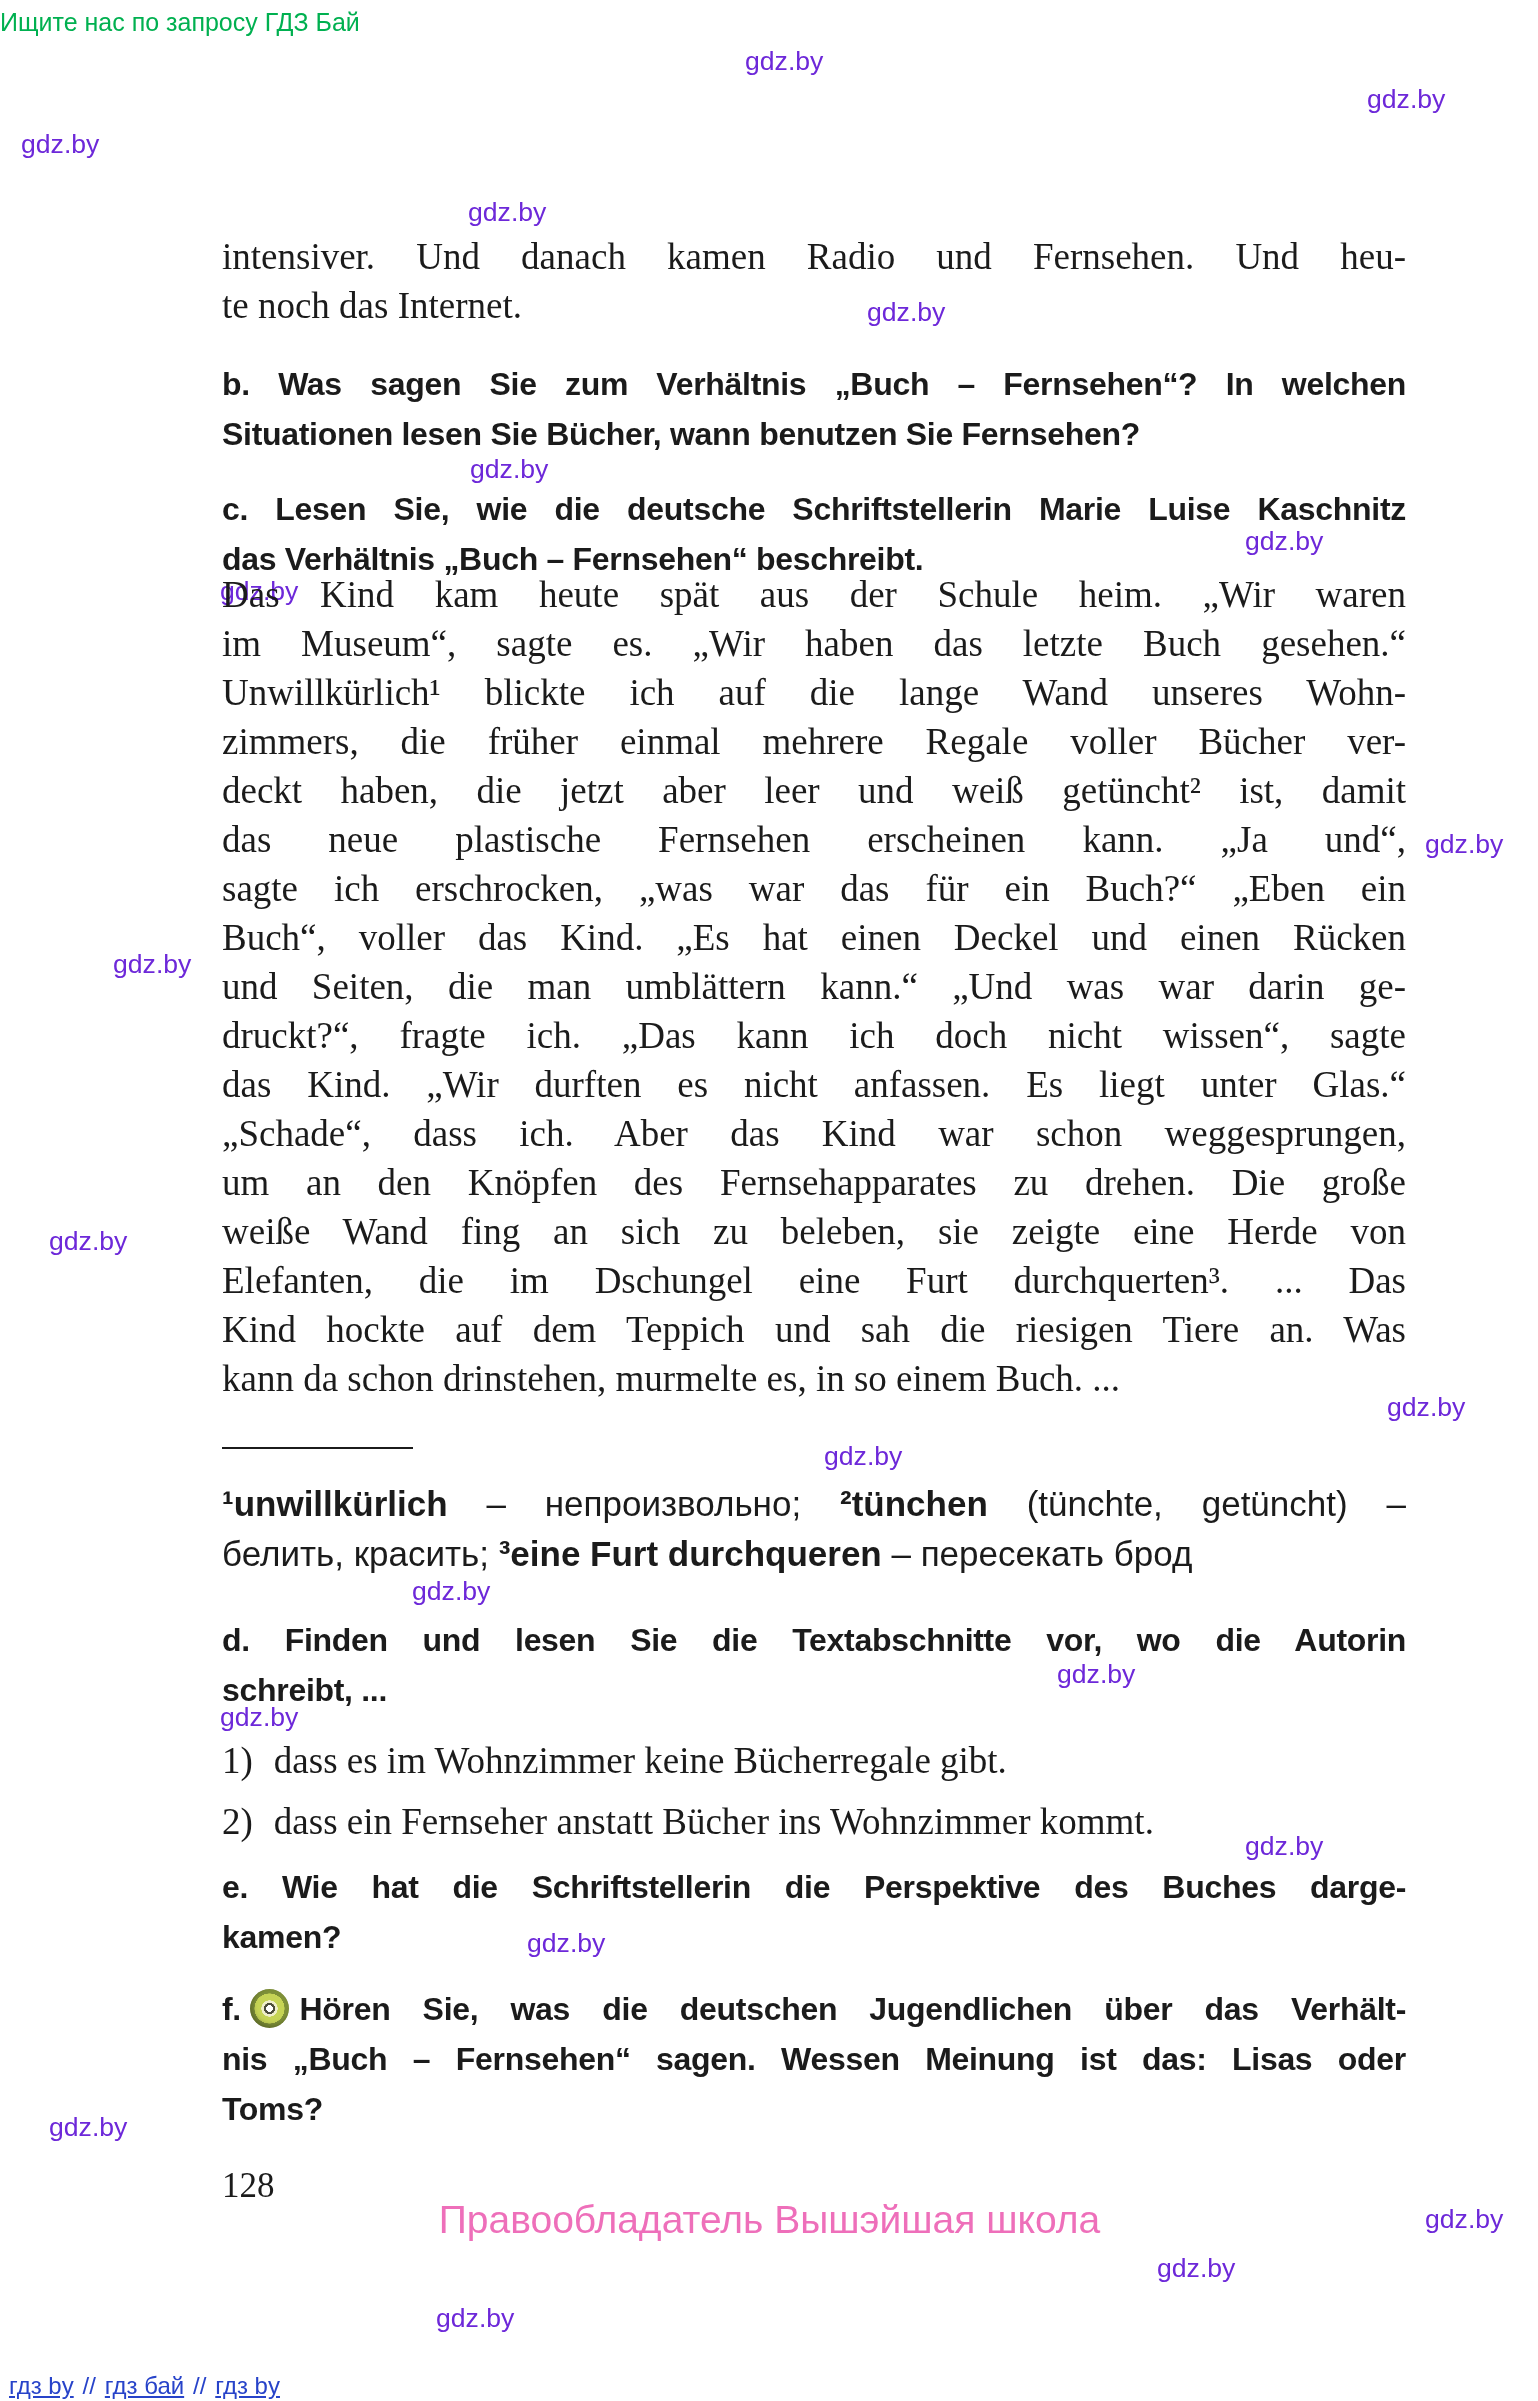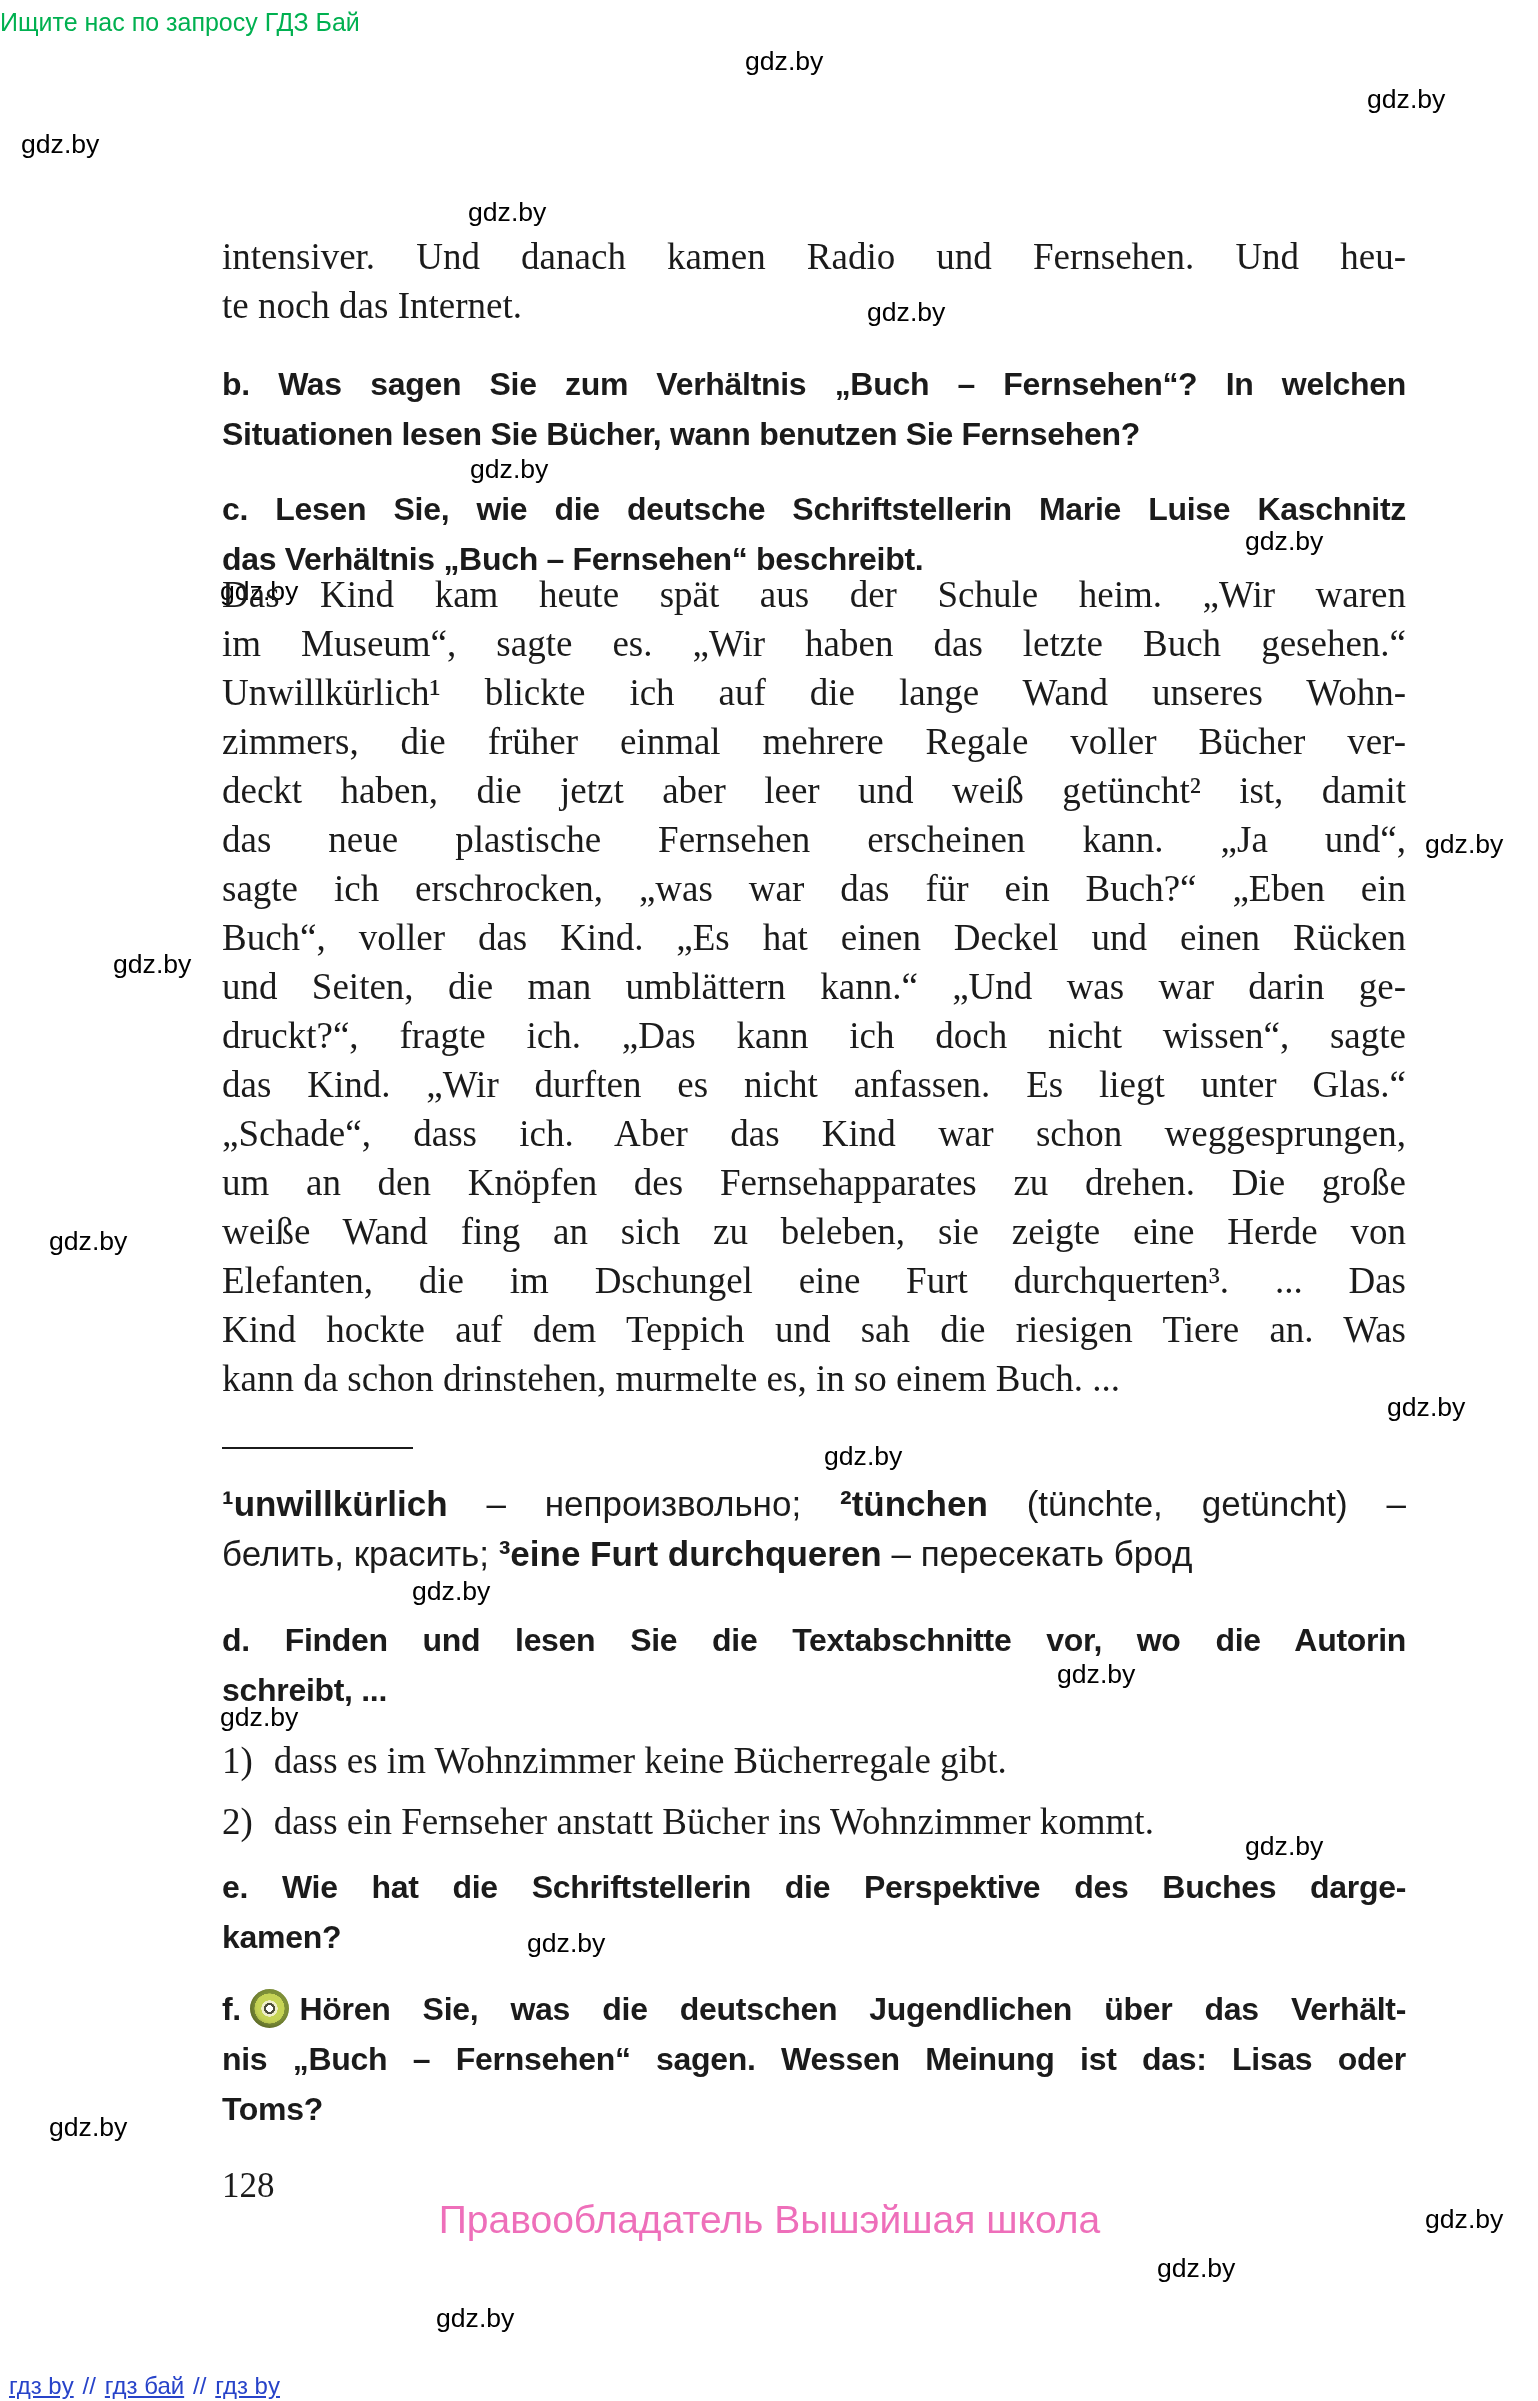--- a/index.html
+++ b/index.html
@@ -2,21 +2,21 @@
 <html style="font-size:14px"><head>
 <meta charset="utf-8">
 <style>
   html,body{margin:0;padding:0;background:#ffffff;}
   #page{position:relative;width:1539px;height:2401px;background:#ffffff;overflow:hidden;
         color:#1b1b1b;}
   
   .promo{position:absolute;top:7px;left:0;width:100%;
          font:25px/30px "Liberation Sans",sans-serif;color:#00b050;}
   
-  .wm{position:absolute;font:26.6px/30px "Liberation Sans",sans-serif;color:#000000;white-space:nowrap;}
+  .wm{position:absolute;font:26.6px/30px "Liberation Sans",sans-serif;color:#6d28d9;white-space:nowrap;}
   
   .blk{position:absolute;left:222px;width:1184px;}
   .serif{font-family:"Liberation Serif",serif;font-size:37px;line-height:49px;}
   .sans{font-family:"Liberation Sans",sans-serif;font-weight:700;font-size:32px;line-height:50px;letter-spacing:-0.3px;}
   .fn{font-family:Liberation Sans, sans-serif;font-size:35px;line-height:50px;}
   .ln{text-align:justify;text-align-last:justify;}
   .ln.last{text-align:justify;text-align-last:left;}
   .b{font-weight:700;}
   .rule{position:absolute;left:222px;top:1447px;width:191px;border-top:2.7px solid #1b1b1b;height:0;}
   .li-row{display:flex;margin-bottom:11.5px;}

